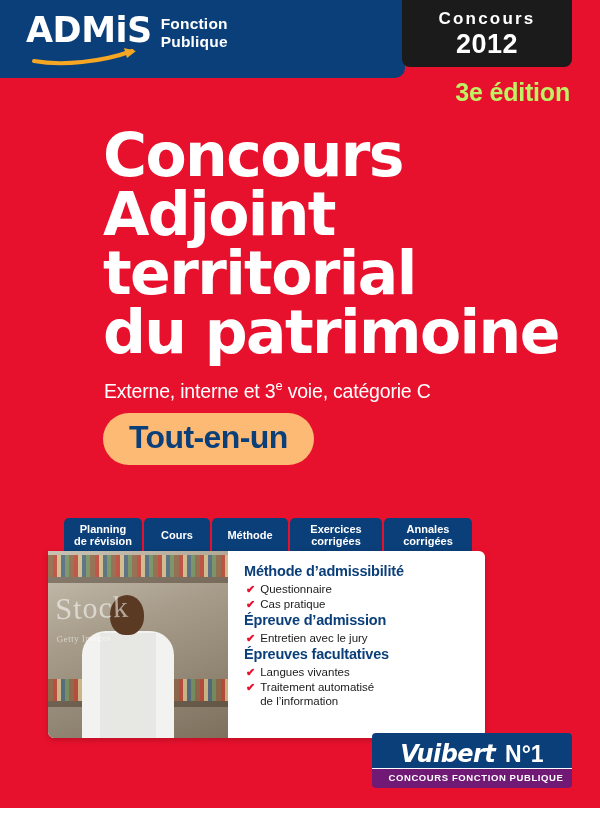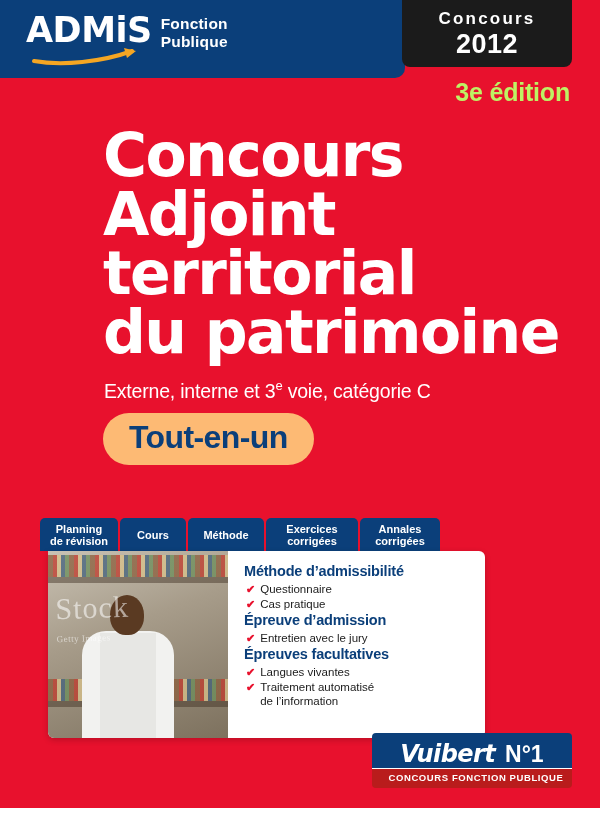--- a/index.html
+++ b/index.html
@@ -109,21 +109,21 @@
     font-size: 32px;
     font-weight: bold;
     padding: 6px 26px 9px 26px;
     border-radius: 26px;
     letter-spacing: -0.6px;
   }
 
   
   .tabs {
     position: absolute;
-    left: 40px; top: 518px;
+    left: 64px; top: 518px;
     width: 437px; height: 33px;
     display: flex;
     align-items: stretch;
   }
   .tab {
     background: #0b3f7a;
     color: #ffffff;
     font-size: 11px;
     font-weight: bold;
     text-align: center;
@@ -133,21 +133,21 @@
     border-top-right-radius: 5px;
     margin-right: 2px;
     line-height: 12px;
     padding: 2px 6px;
   }
   .tab:last-child { margin-right: 0; }
   .tab.t1 { width: 78px; }
   .tab.t2 { width: 66px; }
   .tab.t3 { width: 76px; }
   .tab.t4 { width: 92px; }
-  .tab.t5 { width: 80px; }
+  .tab.t5 { width: 88px; }
 
   
   .panel {
     position: absolute;
     left: 48px; top: 551px;
     width: 437px; height: 187px;
     background: #ffffff;
     border-bottom-left-radius: 6px;
     border-bottom-right-radius: 6px;
     border-top-right-radius: 6px;
@@ -247,21 +247,21 @@
     border-top-left-radius: 4px; border-top-right-radius: 4px;
     gap: 10px;
   }
   .pub-name {
     font-size: 24px; font-weight: bold; font-style: italic;
     letter-spacing: -0.6px;
     font-family: "DejaVu Sans", sans-serif;
   }
   .pub-n1 { font-size: 23px; font-weight: bold; }
   .pub-bottom {
-    background: #b91c1c;
+    background: #701a75;
     color: #ffffff;
     font-size: 9.5px;
     font-weight: bold;
     letter-spacing: 0.6px;
     text-align: center;
     padding: 3px 0 5px 8px;
     border-top: 1px solid #ffffff;
     border-bottom-left-radius: 4px; border-bottom-right-radius: 4px;
   }
 

